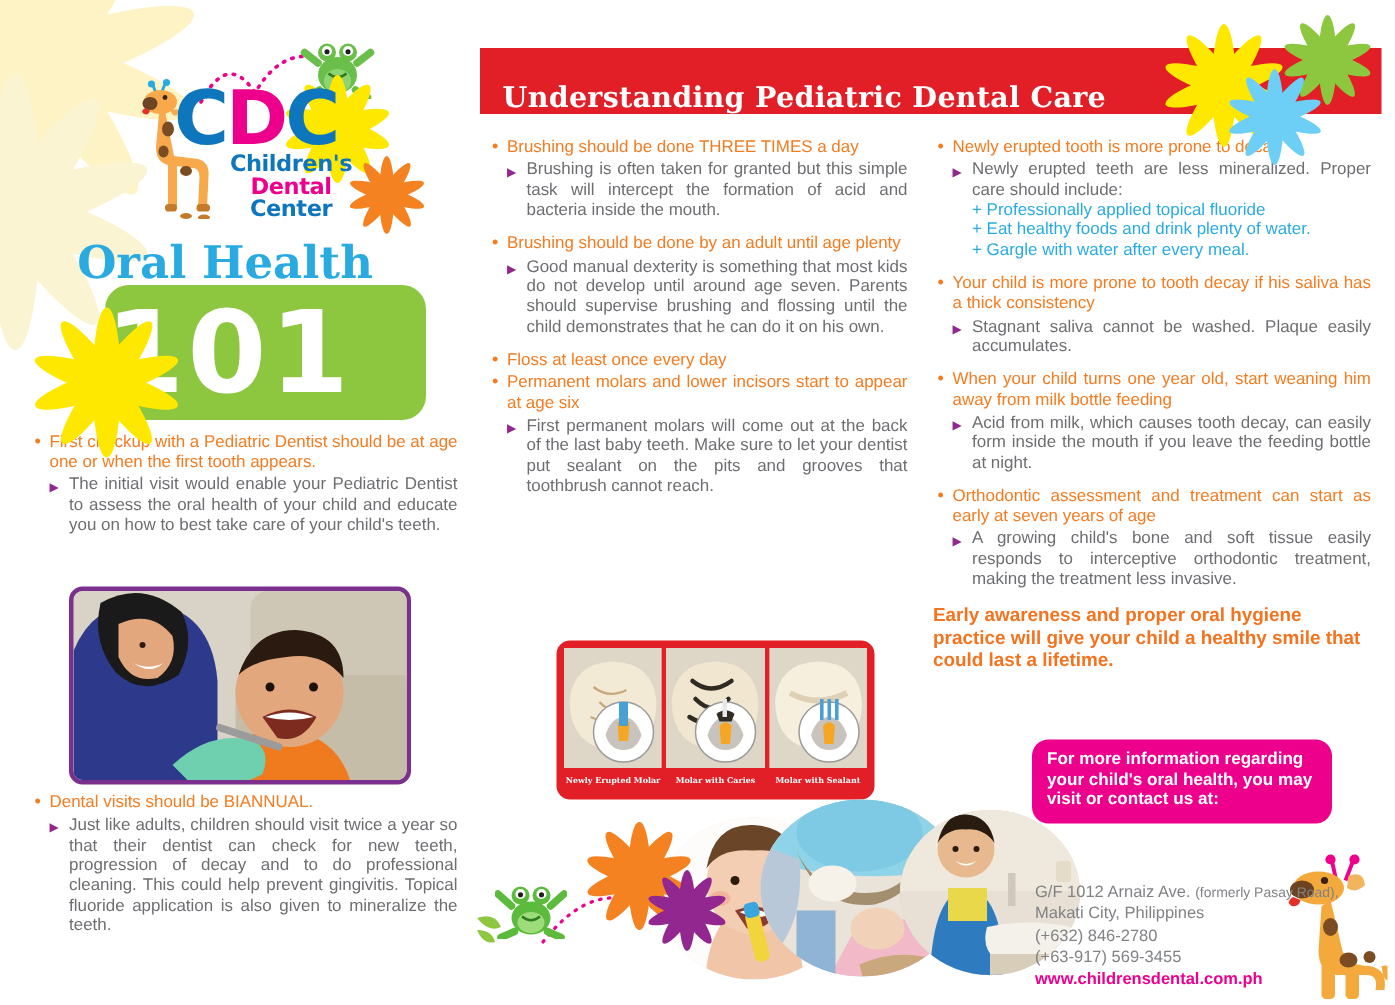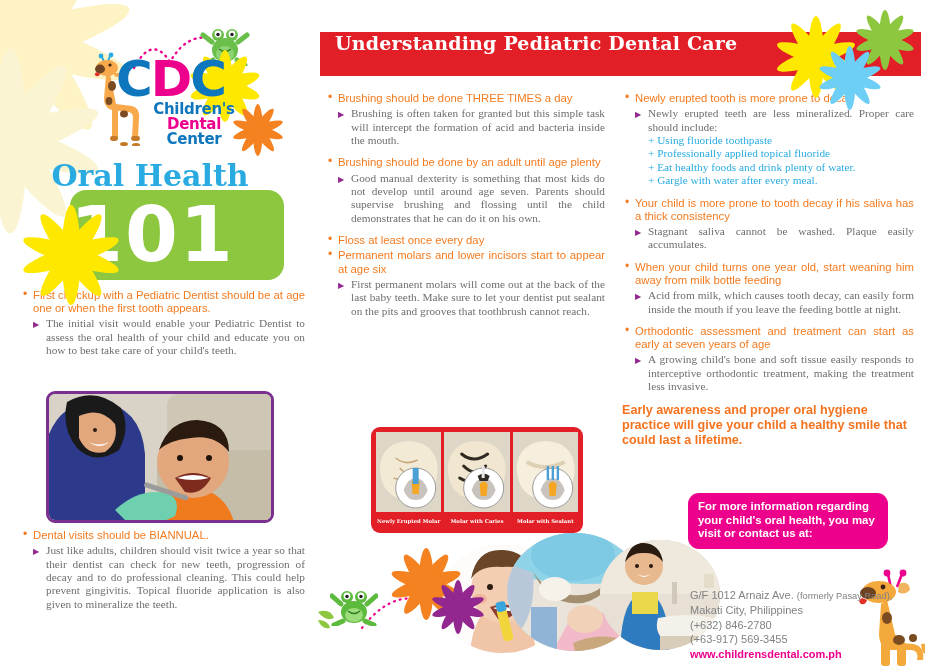--- a/index.html
+++ b/index.html
@@ -91,38 +91,38 @@
   .bullet-head {
     position: relative; color: #f47b20; font-size: 11.3px; line-height: 13.2px;
     padding-left: 13px; text-align: justify; margin-bottom: 2px;
   }
   .bullet-head::before {
     content: "•"; position: absolute; left: 3px; top: -1px;
     color: #f47b20; font-size: 12px;
   }
   .sub-item {
     position: relative; color: #6d6e71; font-size: 11.3px; line-height: 13.4px;
-    padding-left: 26px; text-align: justify; margin-bottom: 9px; font-family: Liberation Serif, serif;
+    padding-left: 26px; text-align: justify; margin-bottom: 9px;
   }
   .sub-item::before {
     content: "\25B6"; position: absolute; left: 13px; top: 1px;
     color: #92278f; font-size: 8px;
   }
   .plus-line {
     color: #29abe2; font-size: 11.3px; line-height: 13.4px; text-align: left;
   }
 
   #left-text-1 { position: absolute; left: 20px; top: 289px; width: 285px; }
   #left-text-2 { position: absolute; left: 20px; top: 529px; width: 285px; }
 
   
   #banner {
     position: absolute; left: 320px; top: 32px; width: 601px; height: 44px;
     background: #e21f26; z-index: 4;
-    display: flex; align-items: flex-start;
+    display: flex; align-items: flex-end;
   }
   #banner-title {
     font-family: "DejaVu Serif", serif; font-weight: bold; font-size: 19px;
     color: #ffffff; padding-left: 15px; letter-spacing: 0.2px;
   }
   
   #banner-flower-yellow { left: 785px; top: 16px; width: 62px; height: 82px; color: #ffe800; z-index: 6; }
   #banner-flower-blue   { left: 826px; top: 46px; width: 48px; height: 64px; color: #6dcff6; z-index: 6; }
   #banner-flower-green  { left: 862px; top: 10px; width: 46px; height: 60px; color: #8dc63f; z-index: 6; }
 
@@ -392,21 +392,20 @@
     <div class="molar-cap">Newly Erupted Molar</div>
     <div class="molar-cap">Molar with Caries</div>
     <div class="molar-cap">Molar with Sealant</div>
   </div>
 </div>
 
 <div id="right-col">
   <div class="bullet-head">Newly erupted tooth is more prone to decay</div>
   <div class="sub-item">
     <span>Newly erupted teeth are less mineralized. Proper care should include:</span>
-    <div class="plus-line">+ Using fluoride toothpaste</div>
     <div class="plus-line">+ Professionally applied topical fluoride</div>
     <div class="plus-line">+ Eat healthy foods and drink plenty of water.</div>
     <div class="plus-line">+ Gargle with water after every meal.</div>
   </div>
 
   <div class="bullet-head">Your child is more prone to tooth decay if his saliva has a thick consistency</div>
   <div class="sub-item">Stagnant saliva cannot be washed. Plaque easily accumulates.</div>
 
   <div class="bullet-head">When your child turns one year old, start weaning him away from milk bottle feeding</div>
   <div class="sub-item">Acid from milk, which causes tooth decay, can easily form inside the mouth if you leave the feeding bottle at night.</div>

